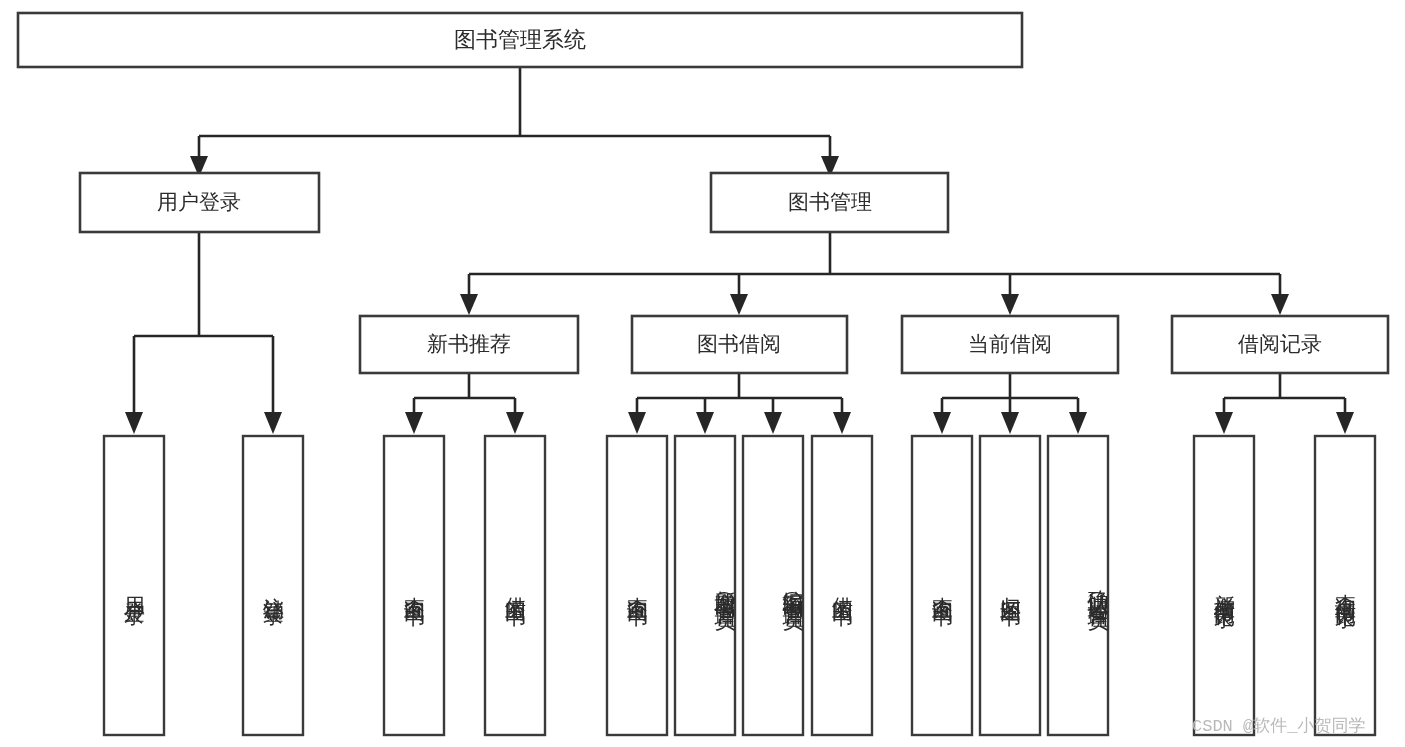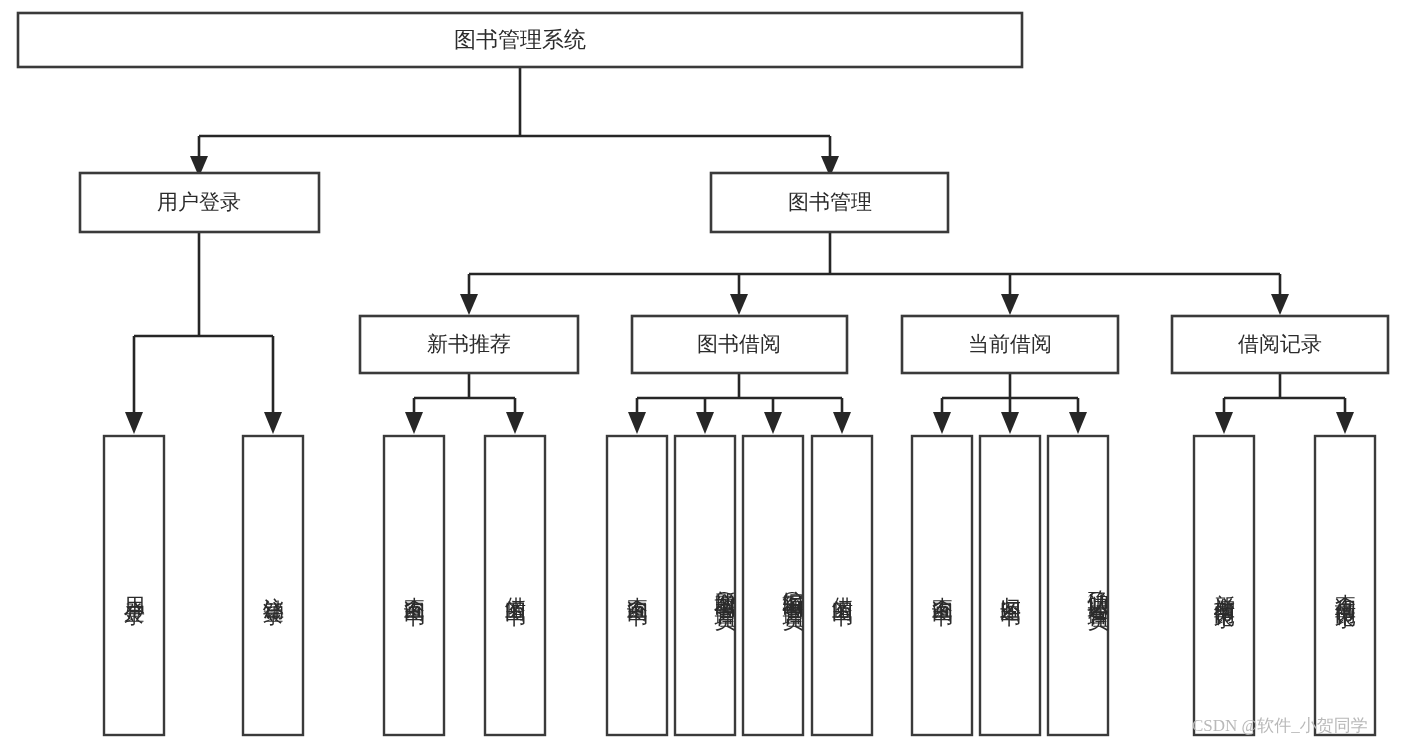--- a/index.html
+++ b/index.html
@@ -75,21 +75,21 @@
     pointer-events: none;
     user-select: none;
   }
   .leaf-label.centered {
     align-items: center;
   }
   .watermark {
     position: absolute;
     left: 1192px;
     top: 714px;
-    font-family: Liberation Serif, serif;
+    font-family: Liberation Mono, monospace;
     font-size: 17px;
     color: #b9b9b9;
     white-space: nowrap;
     user-select: none;
   }
 </style>
 </head>
 <body>
 
 <div id="diagram-root">

